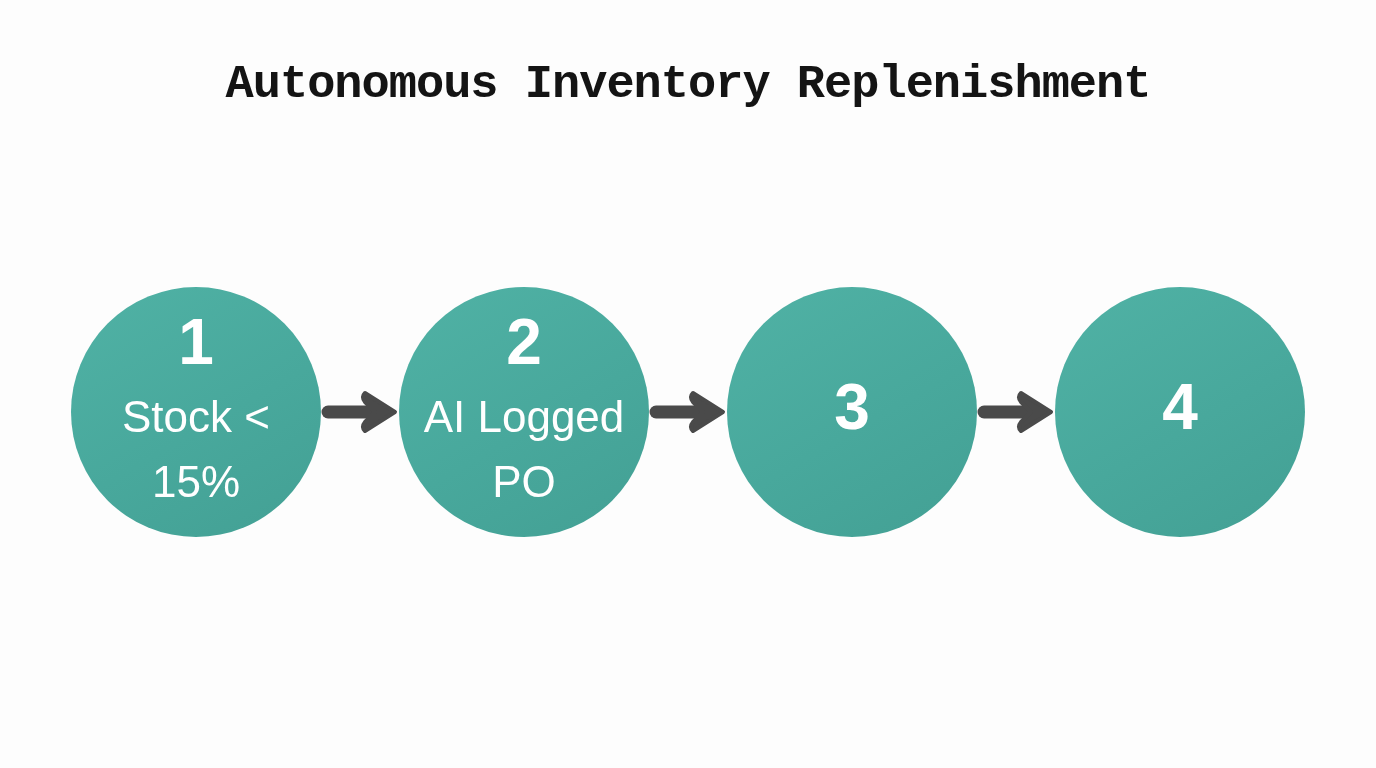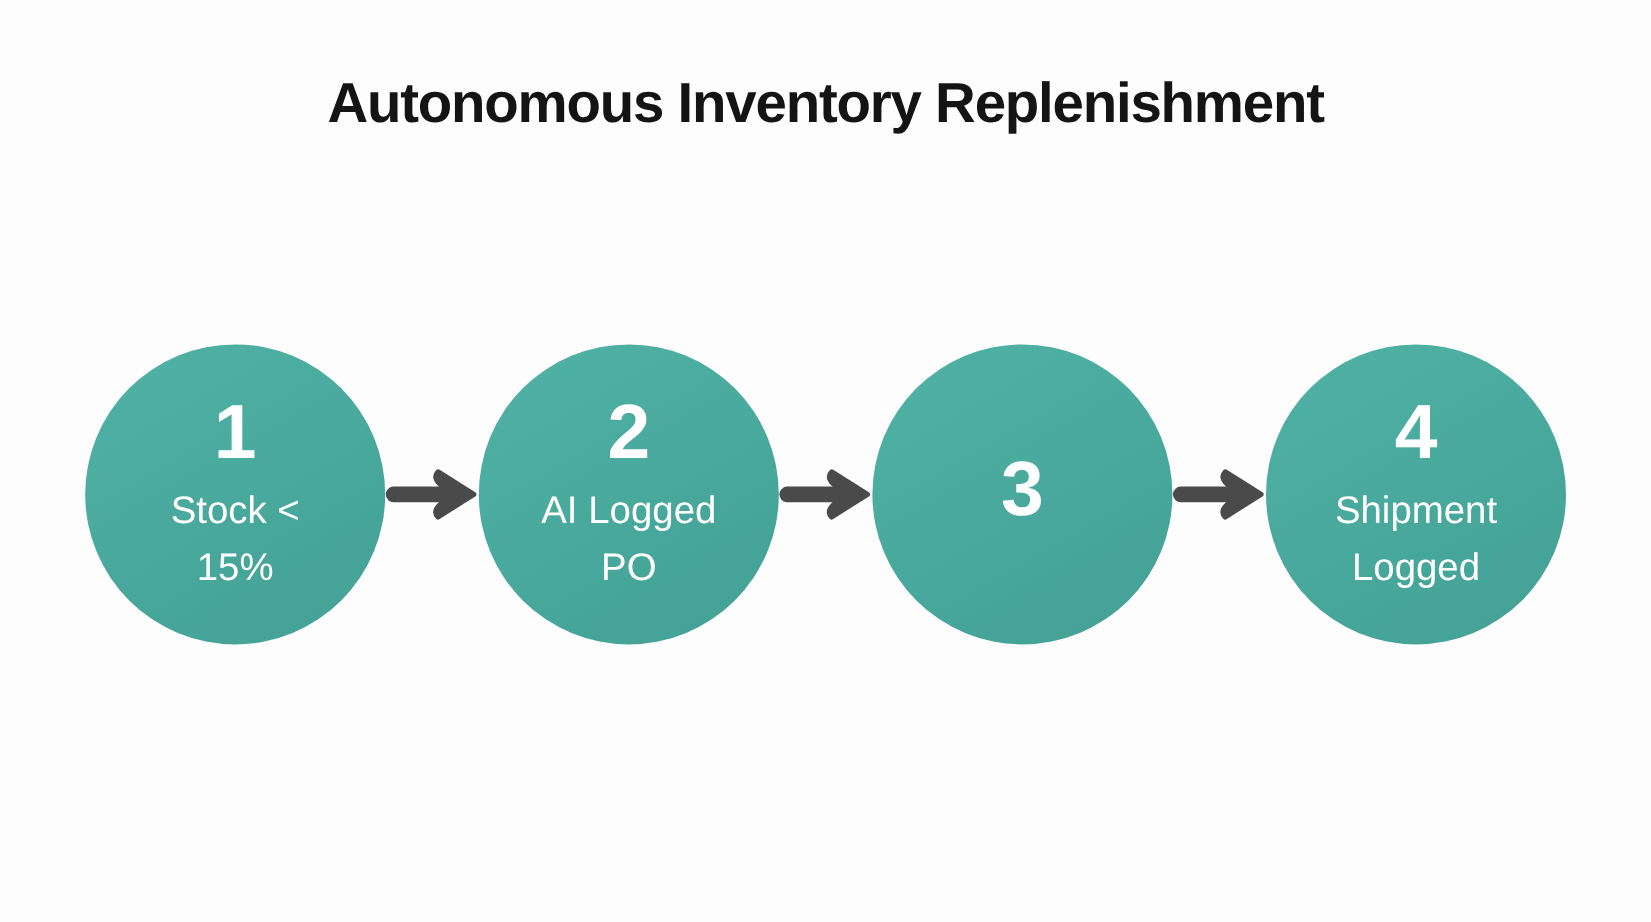--- a/index.html
+++ b/index.html
@@ -19,20 +19,21 @@
     position: absolute;
     top: 58px;
     left: 0;
     width: 100%;
     text-align: center;
     font-size: 47px;
     font-weight: 700;
     letter-spacing: -1px;
     color: #141414;
     font-stretch: condensed;
+    font-family: Liberation Mono, monospace;
   }
   .flow {
     position: absolute;
     top: 287px;
     left: 0;
     width: 100%;
     display: flex;
     justify-content: center;
     align-items: center;
   }
@@ -49,21 +50,21 @@
     text-align: center;
     flex: 0 0 auto;
   }
   .step-number {
     font-size: 64px;
     font-weight: 700;
     line-height: 1;
     margin-bottom: 10px;
   }
   .step-label {
-    font-size: 32px;
+    font-size: 44px;
     font-weight: 400;
     line-height: 1.48;
     white-space: pre-line;
   }
   .arrow {
     width: 78px;
     height: 46px;
     margin: 0 0;
     flex: 0 0 auto;
     display: flex;
@@ -117,18 +118,16 @@
 
     <div class="arrow">
       <svg viewBox="0 0 78 46" xmlns="http://www.w3.org/2000/svg">
         <line x1="7" y1="23" x2="46" y2="23" stroke="#4a4a4a" stroke-width="13" stroke-linecap="round"></line>
         <path d="M 44 4 L 74 23 L 44 42 Q 40 38 44 33 L 54 23 L 44 13 Q 40 8 44 4 Z" fill="#4a4a4a" stroke="#4a4a4a" stroke-width="4" stroke-linejoin="round"></path>
       </svg>
     </div>
 
     <div class="step-circle">
       <div class="step-number">4</div>
-      <div class="step-label">Shipment
-Logged</div>
     </div>
 
   </div>
 </div>
 
 </body></html>

